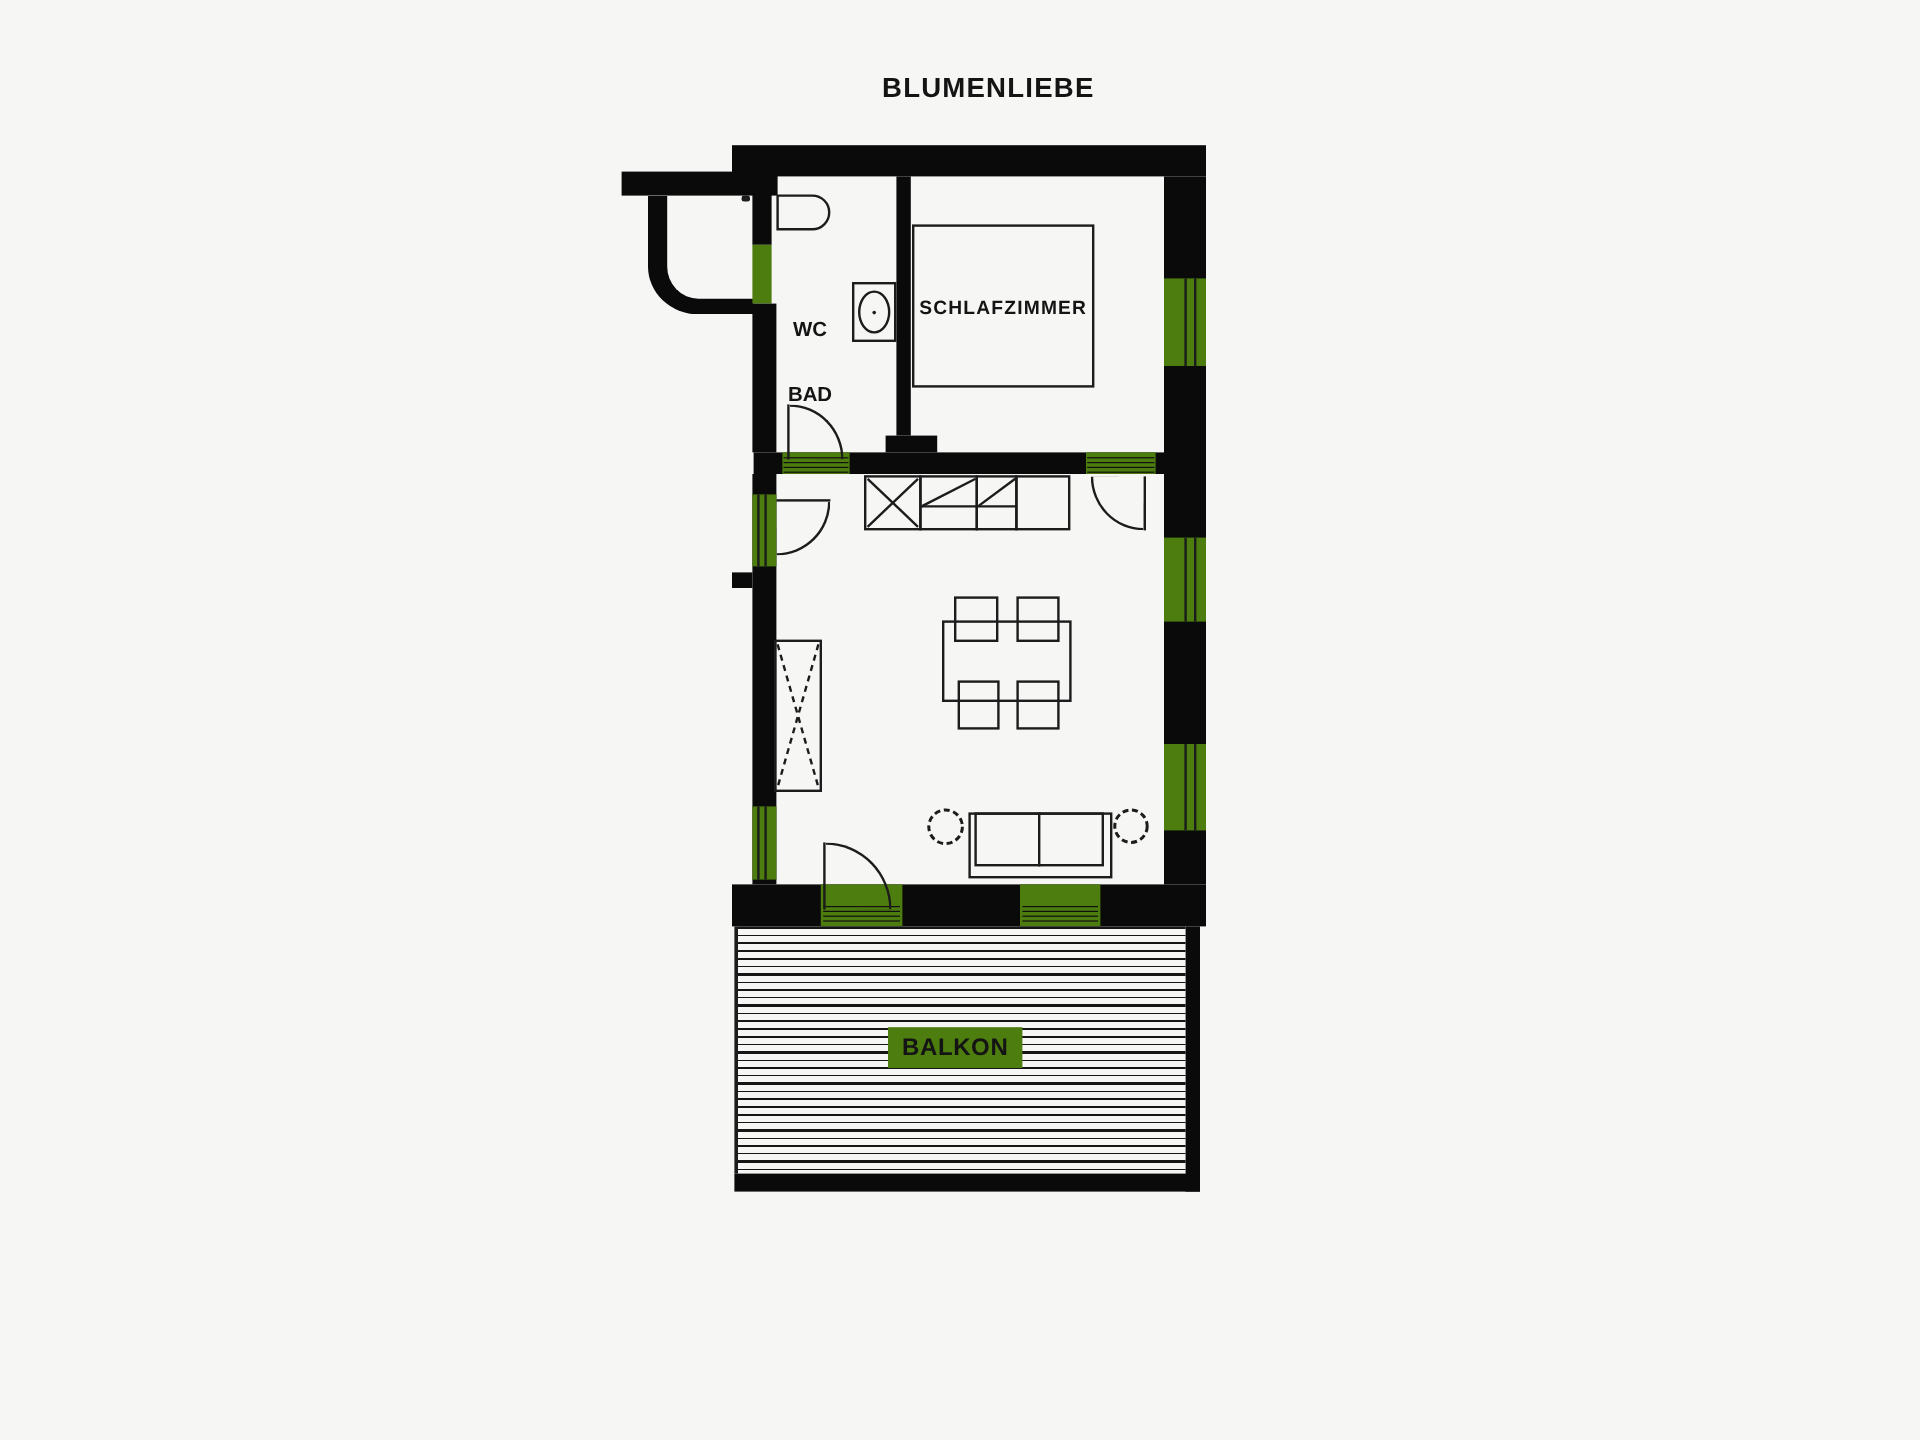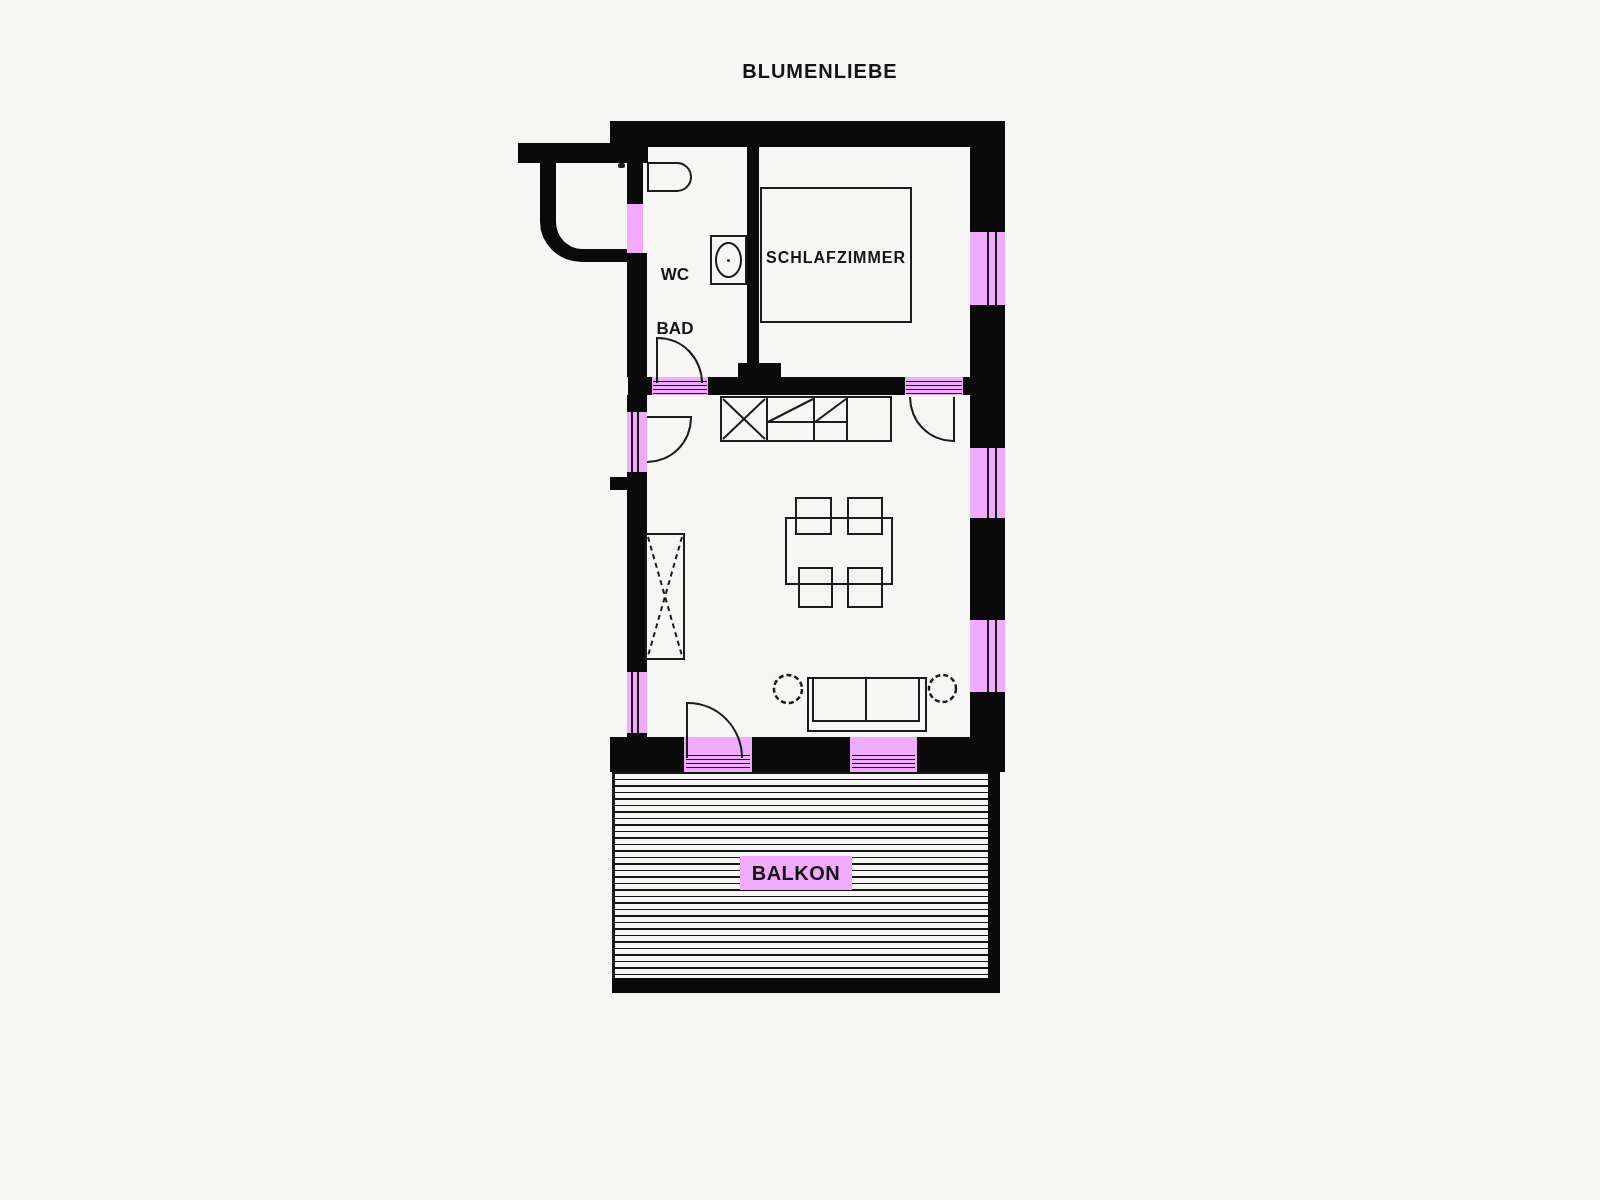--- a/index.html
+++ b/index.html
@@ -1,19 +1,19 @@
 <!DOCTYPE html>
 <html><head>
 <meta charset="utf-8">
 <style>
   html,body{margin:0;padding:0;background:#f6f6f5;}
   .stage{position:relative;width:1600px;height:1200px;background:#f6f6f5;overflow:hidden;
          font-family:"Liberation Sans", sans-serif;}
   .w{position:absolute;background:#0a0a0a;}
-  .patch{position:absolute;background:#f0abfc;}
+  .patch{position:absolute;background:#4d7c0f;}
   .box{position:absolute;border:2px solid #1c1c1c;background:transparent;box-sizing:border-box;}
   .line{position:absolute;background:#1c1c1c;}
   .arc{position:absolute;border:2px solid #1c1c1c;background:transparent;box-sizing:border-box;}
   .arc-tr{border-left:none;border-bottom:none;border-top-right-radius:100% 100%;}
   .arc-br{border-left:none;border-top:none;border-bottom-right-radius:100% 100%;}
   .arc-bl{border-right:none;border-top:none;border-bottom-left-radius:100% 100%;}
   .sill{position:absolute;border-top:1px solid #111;border-bottom:1px solid #111;box-sizing:border-box;background:transparent;}
   .txt{position:absolute;font-weight:bold;color:#141414;text-align:center;white-space:pre-line;}
   .porch{position:absolute;left:540px;top:163px;width:88px;height:99px;box-sizing:border-box;
          border-left:16px solid #0a0a0a;border-bottom:13px solid #0a0a0a;
@@ -21,21 +21,21 @@
   .deck{position:absolute;background:repeating-linear-gradient(to bottom,
         #161616 0px,#161616 2px,transparent 2px,transparent 7px,
         #161616 7px,#161616 8px,transparent 8px,transparent 13px);}
   svg{display:block;}
 </style>
 </head>
 <body>
 
 <div class="stage">
 
-  <div class="txt" style="left:735px;top:60px;width:170px;font-size:20px;letter-spacing:1px;">BLUMENLIEBE</div>
+  <div class="txt" style="left:735px;top:60px;width:170px;font-size:23px;letter-spacing:1px;">BLUMENLIEBE</div>
 
   <div class="w" style="left:610px;top:121px;width:395px;height:26px;"></div>
   <div class="w" style="left:518px;top:143px;width:130px;height:20px;"></div>
   <div class="porch"></div>
   <div class="w" style="left:627px;top:147px;width:16px;height:57px;"></div>
   <div class="patch" style="left:627px;top:204px;width:16px;height:49px;"></div>
   <div class="w" style="left:627px;top:253px;width:20px;height:124px;"></div>
   <div class="w" style="left:747px;top:147px;width:12px;height:216px;"></div>
   <div class="w" style="left:738px;top:363px;width:43px;height:14px;"></div>
   <div class="w" style="left:628px;top:377px;width:377px;height:18px;"></div>

